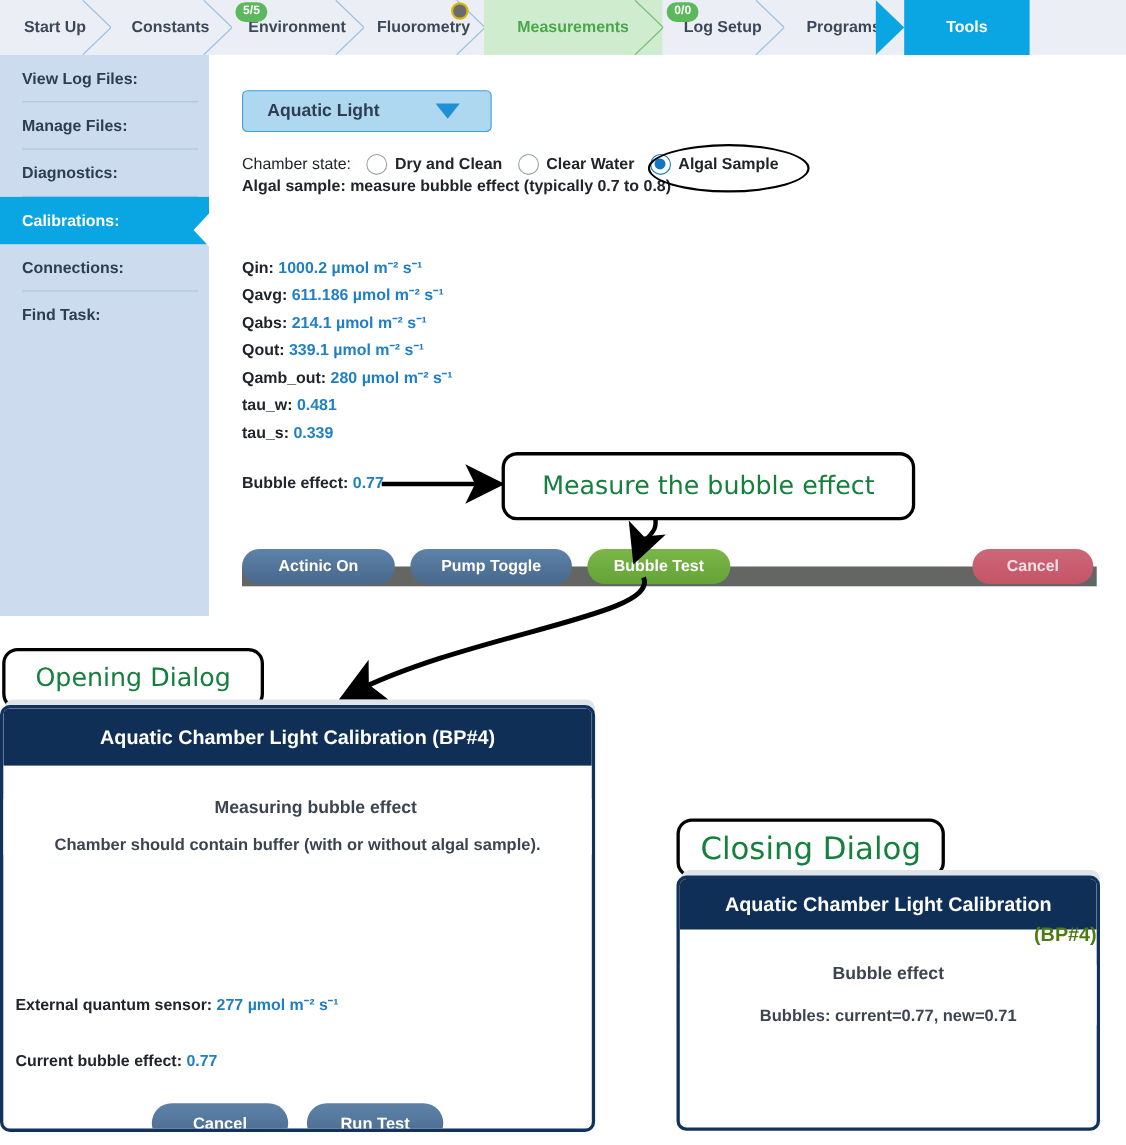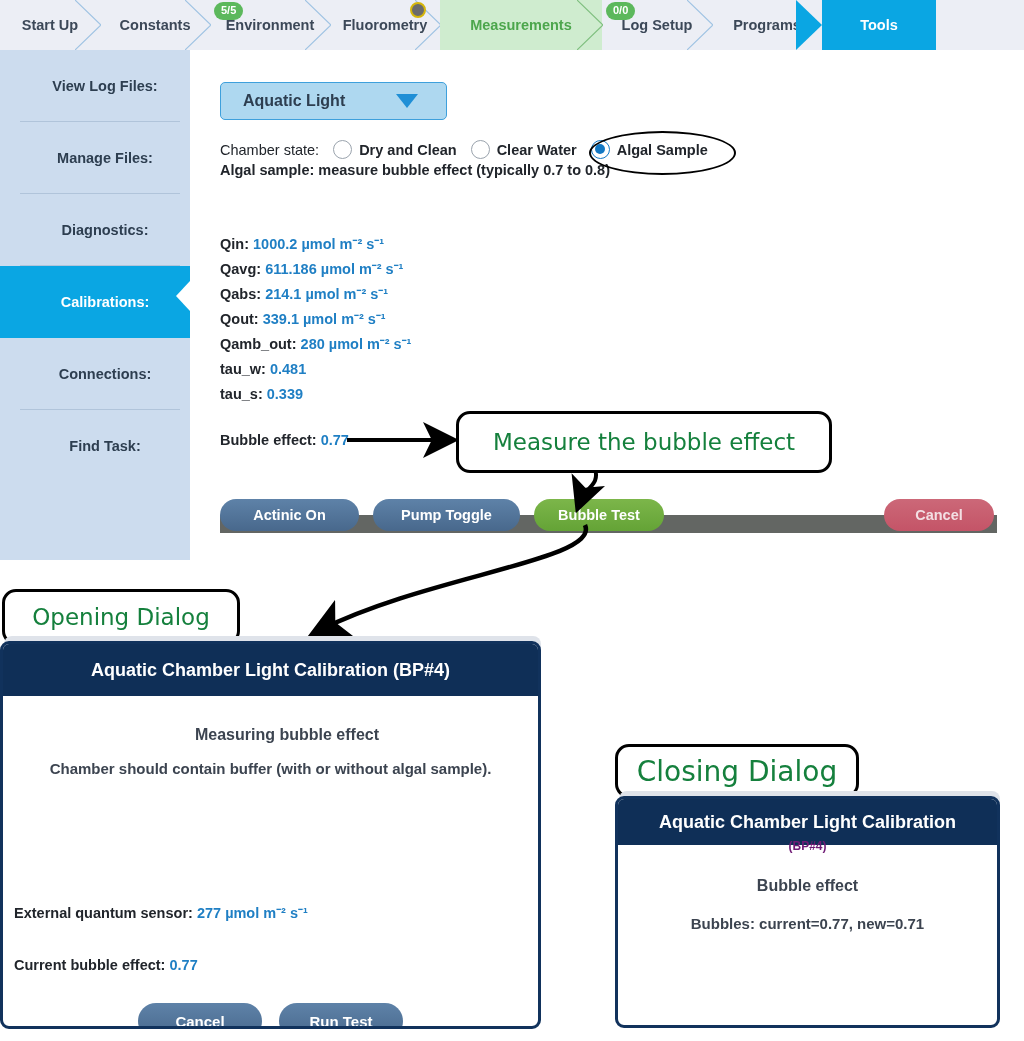--- a/index.html
+++ b/index.html
@@ -44,24 +44,24 @@
     background:#6b6b6b;border:2px solid #d6b60a;
     z-index:6;box-sizing:border-box;
   }
 
   
   #sidebar{
     position:absolute;left:0;top:50px;width:190px;height:510px;
     background:#ccdcee;
   }
   .side-item{
-    position:relative;height:72px;
+    position:relative;height:43px;
     display:flex;align-items:center;
     padding-left:20px;box-sizing:border-box;
-    font-size:14.5px;font-weight:700;color:#2d3e50;justify-content:center;
+    font-size:14.5px;font-weight:700;color:#2d3e50;
   }
   .side-item .rule{
     position:absolute;left:20px;right:10px;bottom:0;height:1px;
     background:#b0c4da;
   }
   .side-item.sel{background:#0aa6e3;color:#ffffff;}
   .side-item.sel::after{
     content:"";position:absolute;right:-14px;top:15px;
     width:0;height:0;
     border-top:15px solid transparent;
@@ -207,22 +207,22 @@
   #dialog1 .dlg-h{margin-top:30px;padding-left:33px;}
   #dialog1 .dlg-sub{margin-top:16px;}
   #dialog1 .row-ext{position:absolute;left:11px;top:176px;}
   #dialog1 .row-cur{position:absolute;left:11px;top:231px;}
   #dialog1 .dlg-btns{position:absolute;left:0;right:0;top:277px;}
 
   
   #dialog2{left:615px;top:796px;width:385px;height:232px;}
   #dialog2 .dlg-title{height:46px;position:relative;}
   #dialog2 .ghost{
-    position:absolute;left:0;right:0;top:40px;text-align:center;
-    font-size:12px;font-weight:700;color:#701a75;
+    position:absolute;left:0;right:0;top:40px;text-align:right;
+    font-size:18px;font-weight:700;color:#4d7c0f;
     pointer-events:none;z-index:2;
   }
   #dialog2 .dlg-h{margin-top:32px;}
   #dialog2 .dlg-sub{margin-top:20px;}
   
   #dialog2-shadow{
     position:absolute;left:619px;top:791px;width:381px;height:14px;
     background:#dfe3ea;border-radius:8px 8px 0 0;z-index:45;
   }
   #dialog1-shadow{

